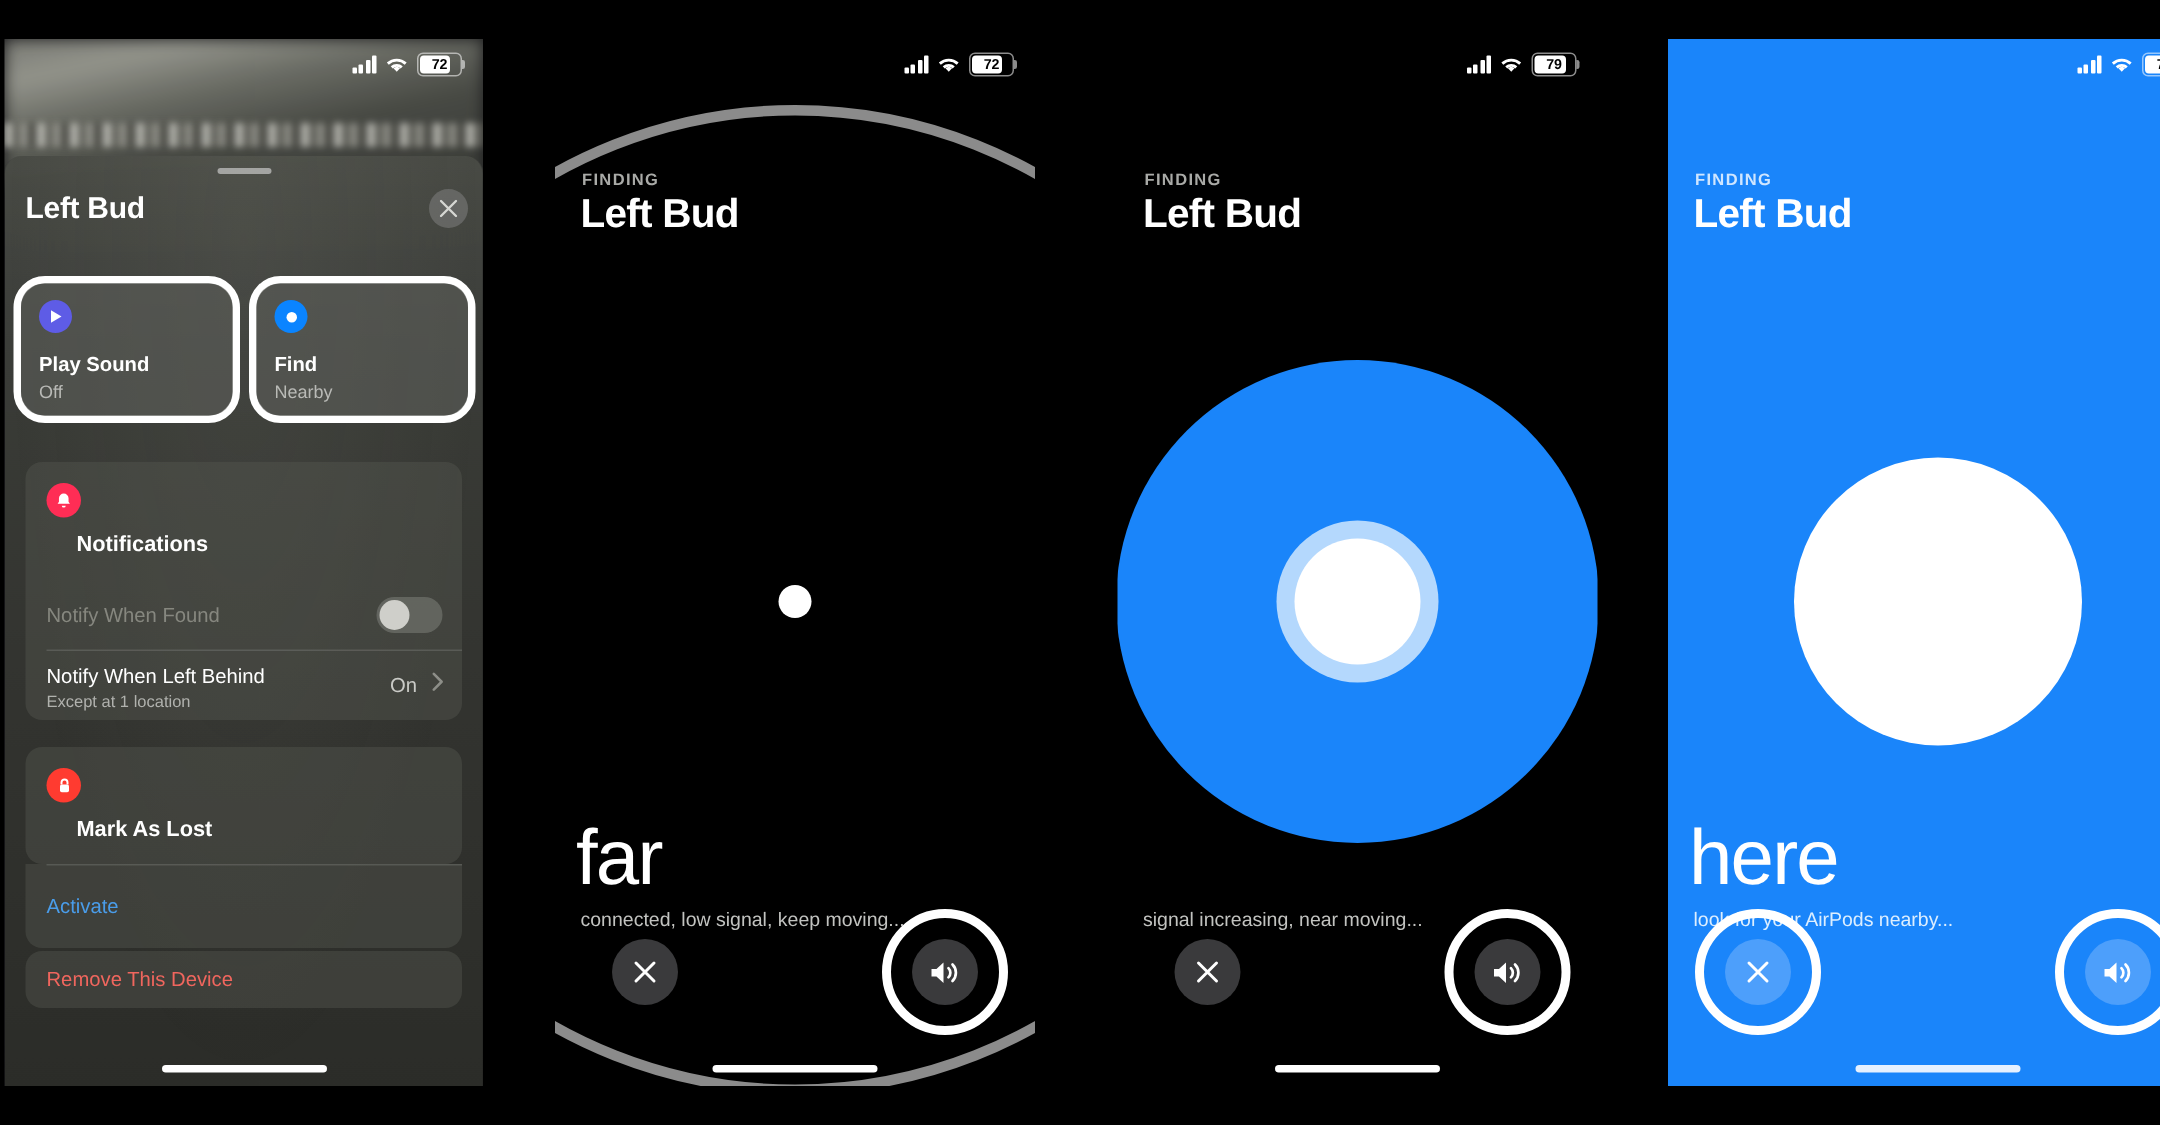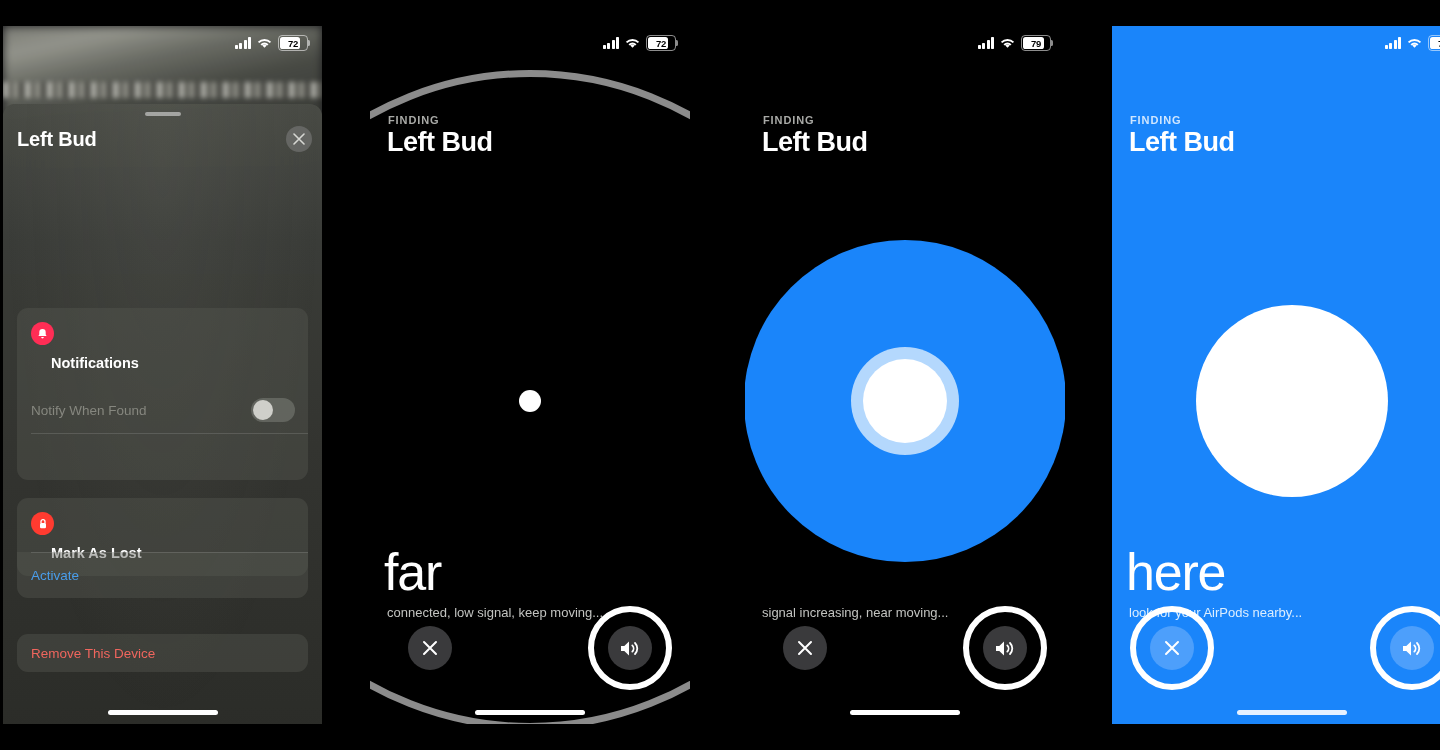--- a/index.html
+++ b/index.html
@@ -166,49 +166,81 @@
 
     <div class="p1-head">
       <div class="p1-title">Left Bud</div>
       <div class="close-round">
         <svg width="12" height="12" viewBox="0 0 12 12">
             <path d="M1 1l10 10M11 1L1 11" stroke="#d6d7d3" stroke-width="1.6" stroke-linecap="round"></path>
           </svg>
       </div>
     </div>
 
+    <div class="cards">
+      <div class="card-wrap">
+        <div class="card">
+          <div class="card-ic purple">
+            <svg width="9" height="10" viewBox="0 0 9 10">
+                <path d="M1 .8 8 5 1 9.2z" fill="#fff"></path>
+              </svg>
+          </div>
+          <div class="card-lbl">Play Sound</div>
+          <div class="card-sub">Off</div>
+        </div>
+      </div>
+      <div class="card-wrap">
+        <div class="card">
+          <div class="card-ic blue">
+              <span class="dot"></span>
+            </div>
+          <div class="card-lbl">Find</div>
+          <div class="card-sub">Nearby</div>
+        </div>
+      </div>
+    </div>
 
     <div class="group" id="g-notif">
       <div class="grp-ic pink">
         <svg width="11" height="12" viewBox="0 0 11 12">
             <path d="M5.5 1a3.2 3.2 0 0 1 3.2 3.2v2.3l.9 1.4H1.4l.9-1.4V4.2A3.2 3.2 0 0 1 5.5 1z" fill="#fff"></path>
             <path d="M4.2 9.1h2.6a1.3 1.3 0 0 1-2.6 0z" fill="#fff"></path>
           </svg>
       </div>
       <div class="grp-title">Notifications</div>
 
       <div class="row" style="top:78px">
         <div class="rl" style="color:#86877f">Notify When Found</div>
         <div class="toggle">
             <span class="knob"></span>
           </div>
       </div>
       <div class="divider" style="top:125px"></div>
+      <div class="row" style="top:125px;height:47px">
+        <div class="row2lbl">Notify When Left Behind</div>
+        <div class="row2sub">Except at 1 location</div>
+        <div class="row-val">On</div>
+        <span class="chev">
+          <svg width="8" height="13" viewBox="0 0 8 13">
+              <path d="M1.2 1.2 6.4 6.5 1.2 11.8" stroke="#8d8e88" stroke-width="1.7" fill="none" stroke-linecap="round" stroke-linejoin="round"></path>
+            </svg>
+        </span>
+      </div>
     </div>
 
     <div class="group" id="g-lost">
       <div class="grp-ic red">
         <svg width="10" height="12" viewBox="0 0 10 12">
             <path d="M3 5V3.6a2 2 0 0 1 4 0V5" stroke="#fff" stroke-width="1.3" fill="none"></path>
             <rect x="2" y="5" width="6" height="5.2" rx="1.2" fill="#fff"></rect>
           </svg>
       </div>
       <div class="grp-title">Mark As Lost</div>
     </div>
-    <div class="group" style="top:526px;height:46px;background:rgba(86,88,82,.42);border-radius:0 0 11px 11px">
+    <div class="group" style="top:550px;height:56px;background:rgba(86,88,82,.42);border-radius:0 0 11px 11px">
       <div class="divider" style="top:0"></div>
       <div class="link-blue">Activate</div>
     </div>
 
     <div class="group" id="g-remove">
       <div class="link-red">Remove This Device</div>
     </div>
 
     <div class="home-ind"></div>
   </div>

